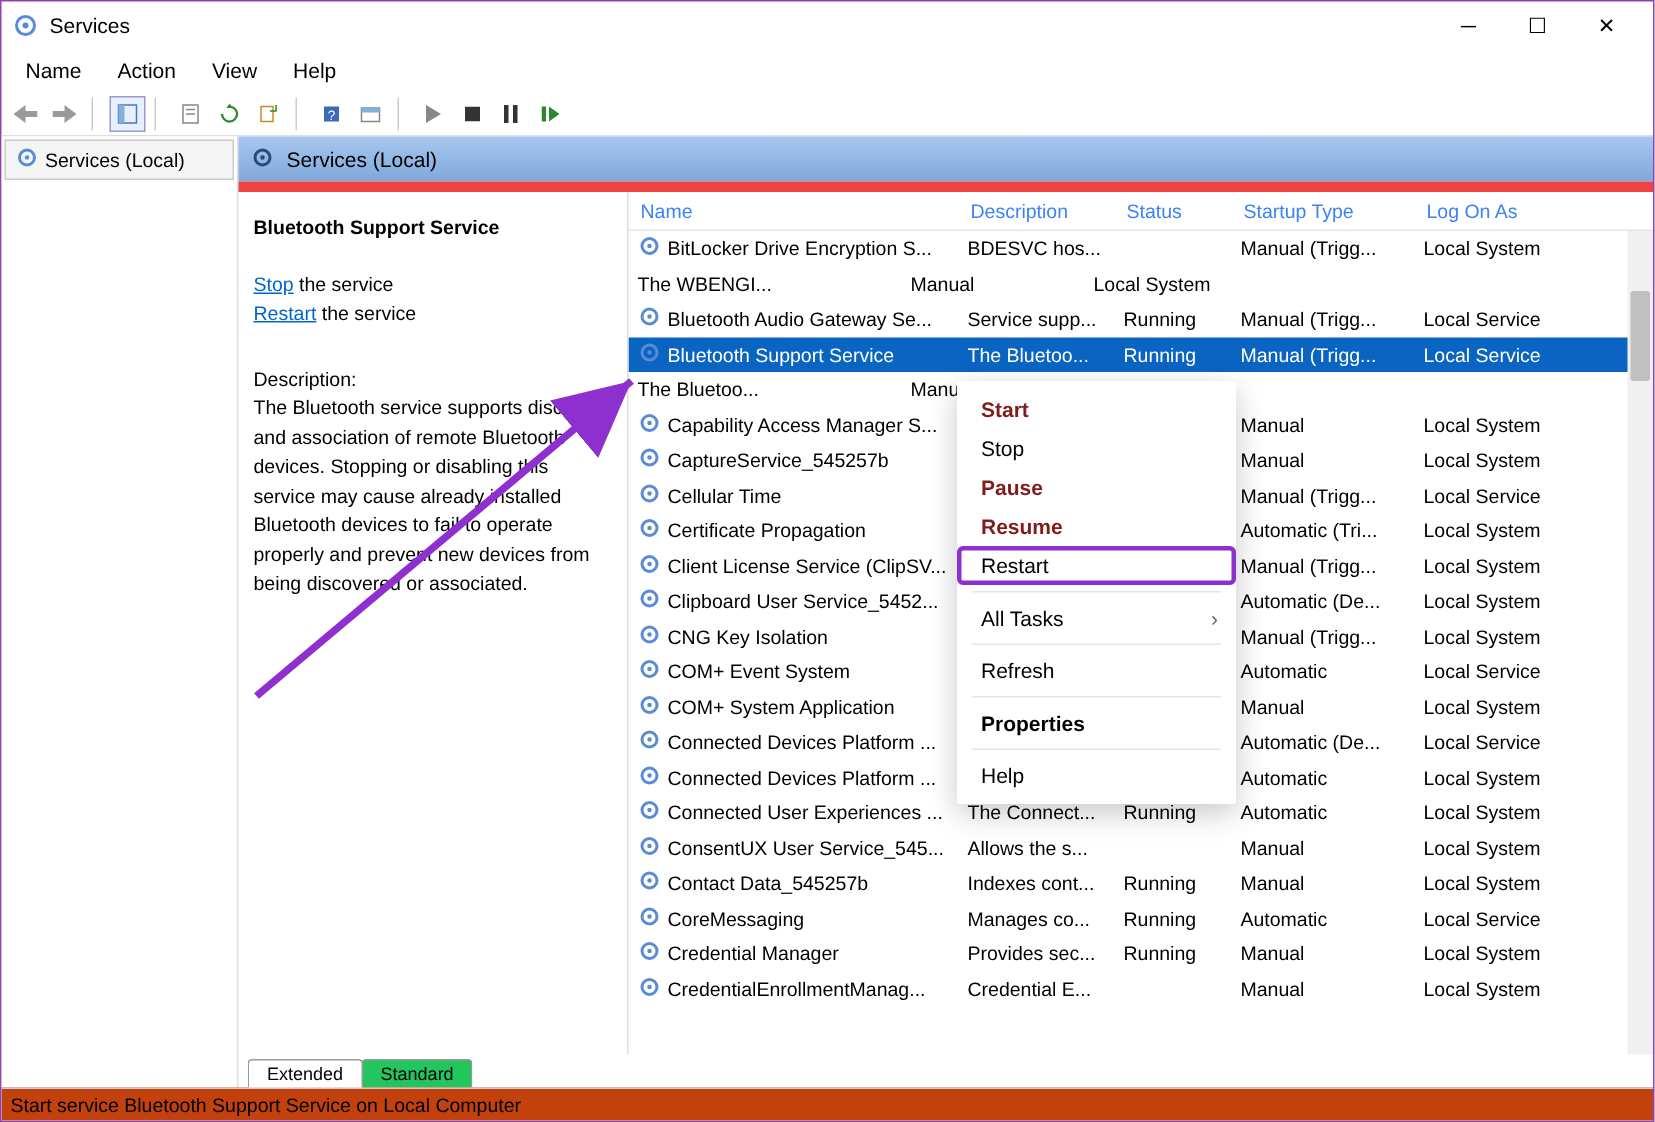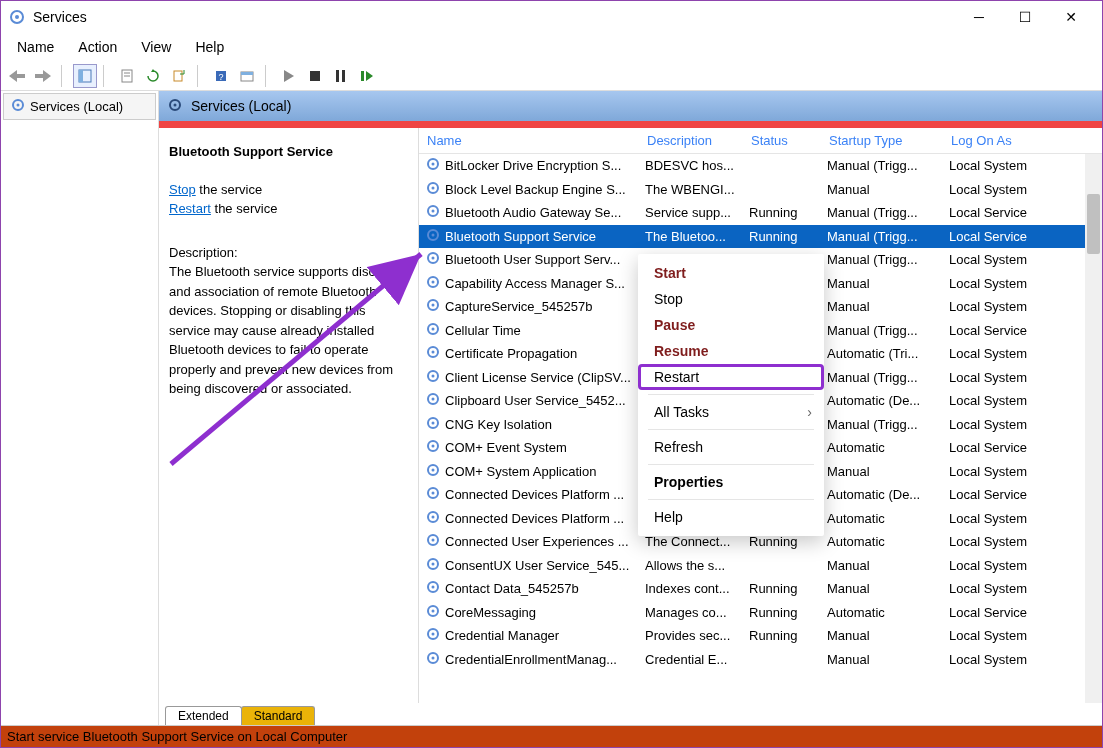--- a/index.html
+++ b/index.html
@@ -32,21 +32,21 @@
 .c-stat { width: 78px; }
 .c-start { width: 122px; }
 .c-log { width: 110px; }
 .rows { flex: 1; overflow: hidden; }
 .row { display: flex; height: 23.5px; align-items: center; font-size: 13px; }
 .row.sel { background: #0a64c2; color: #fff; }
 .row .cell { padding: 0 6px; white-space: nowrap; overflow: hidden; text-overflow: ellipsis; }
 .row .c-name { display: flex; align-items: center; gap: 4px; }
 .gear { width: 16px; height: 16px; flex-shrink: 0; }
 .tabs { height: 22px; display: flex; align-items: flex-end; padding-left: 6px; font-size: 12px; }
-.tabs .tab { padding: 2px 12px; border: 1px solid #999; border-bottom: none; border-radius: 3px 3px 0 0; background: #eab308; margin-right: -1px; }
+.tabs .tab { padding: 2px 12px; border: 1px solid #999; border-bottom: none; border-radius: 3px 3px 0 0; background: #22c55e; margin-right: -1px; }
 .tabs .tab.act { background: #fff; position: relative; z-index: 2; }
 .status { height: 22px; border-top: 1px solid #ccc; display: flex; align-items: center; padding: 0 6px; font-size: 13px; background: #c2410c; }
 .ctxmenu { position: absolute; left: 637px; top: 253px; width: 186px; background: #fff; box-shadow: 0 6px 20px rgba(0,0,0,.22); padding: 6px 0; font-size: 14px; z-index: 50; border-radius: 2px;}
 .ctxmenu .mi { height: 26px; display: flex; align-items: center; padding: 0 16px; position: relative;}
 .ctxmenu .mi.disabled { color: #7f1d1d; font-weight: bold; }
 .ctxmenu .mi.bold { font-weight: bold; }
 .ctxmenu .sep2 { height: 1px; background: #e5e5e5; margin: 4px 10px; }
 .ctxmenu .mi.sub::after { content: "›"; position: absolute; right: 12px; color: #666; }
 .ctxmenu .mi.hl { outline: 3px solid #8e2fcf; outline-offset: -3px; border-radius: 4px; }
 .scrollbar { position: absolute; right: 0; top: 26px; width: 17px; bottom: 0; background: #f0f0f0; }
@@ -197,27 +197,20 @@
                     <circle cx="8" cy="8" r="1.5" fill="#5a8bd6"></circle>
                   </svg></span>
                 <span>BitLocker Drive Encryption S...</span>
               </div>
               <div class="cell c-desc">BDESVC hos...</div>
               <div class="cell c-stat"></div>
               <div class="cell c-start">Manual (Trigg...</div>
               <div class="cell c-log">Local System</div>
             </div>
             <div class="row">
-              <div class="cell c-name">
-                <span><svg class="gear" viewBox="0 0 16 16">
-                    <circle cx="8" cy="8" r="5" fill="none" stroke="#5a8bd6" stroke-width="2"></circle>
-                    <circle cx="8" cy="8" r="1.5" fill="#5a8bd6"></circle>
-                  </svg></span>
-                <span>Block Level Backup Engine S...</span>
-              </div>
               <div class="cell c-desc">The WBENGI...</div>
               <div class="cell c-stat"></div>
               <div class="cell c-start">Manual</div>
               <div class="cell c-log">Local System</div>
             </div>
             <div class="row">
               <div class="cell c-name">
                 <span><svg class="gear" viewBox="0 0 16 16">
                     <circle cx="8" cy="8" r="5" fill="none" stroke="#5a8bd6" stroke-width="2"></circle>
                     <circle cx="8" cy="8" r="1.5" fill="#5a8bd6"></circle>
@@ -236,27 +229,20 @@
                     <circle cx="8" cy="8" r="1.5" fill="#5a8bd6"></circle>
                   </svg></span>
                 <span>Bluetooth Support Service</span>
               </div>
               <div class="cell c-desc">The Bluetoo...</div>
               <div class="cell c-stat">Running</div>
               <div class="cell c-start">Manual (Trigg...</div>
               <div class="cell c-log">Local Service</div>
             </div>
             <div class="row">
-              <div class="cell c-name">
-                <span><svg class="gear" viewBox="0 0 16 16">
-                    <circle cx="8" cy="8" r="5" fill="none" stroke="#5a8bd6" stroke-width="2"></circle>
-                    <circle cx="8" cy="8" r="1.5" fill="#5a8bd6"></circle>
-                  </svg></span>
-                <span>Bluetooth User Support Serv...</span>
-              </div>
               <div class="cell c-desc">The Bluetoo...</div>
               <div class="cell c-stat"></div>
               <div class="cell c-start">Manual (Trigg...</div>
               <div class="cell c-log">Local System</div>
             </div>
             <div class="row">
               <div class="cell c-name">
                 <span><svg class="gear" viewBox="0 0 16 16">
                     <circle cx="8" cy="8" r="5" fill="none" stroke="#5a8bd6" stroke-width="2"></circle>
                     <circle cx="8" cy="8" r="1.5" fill="#5a8bd6"></circle>

